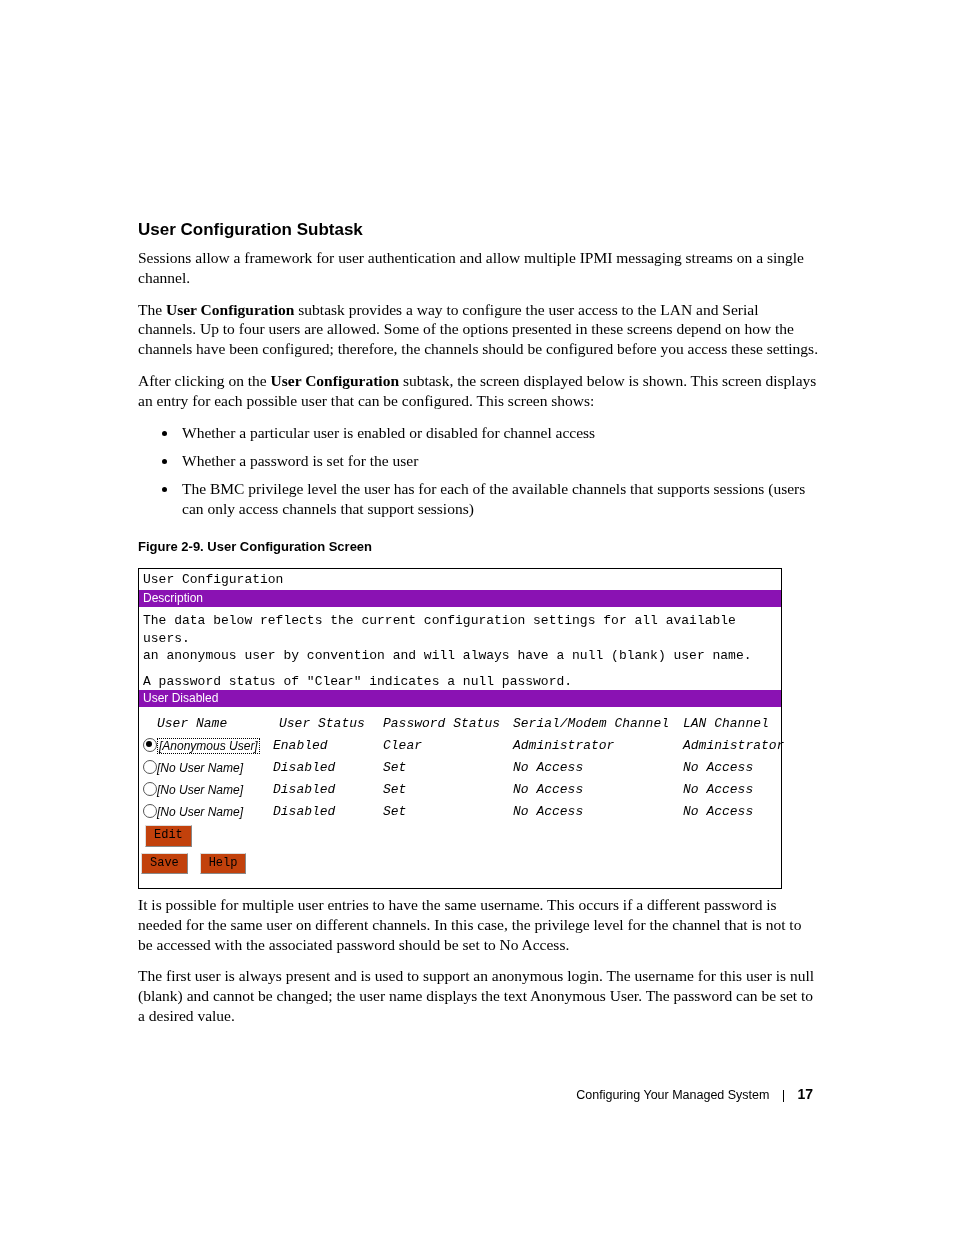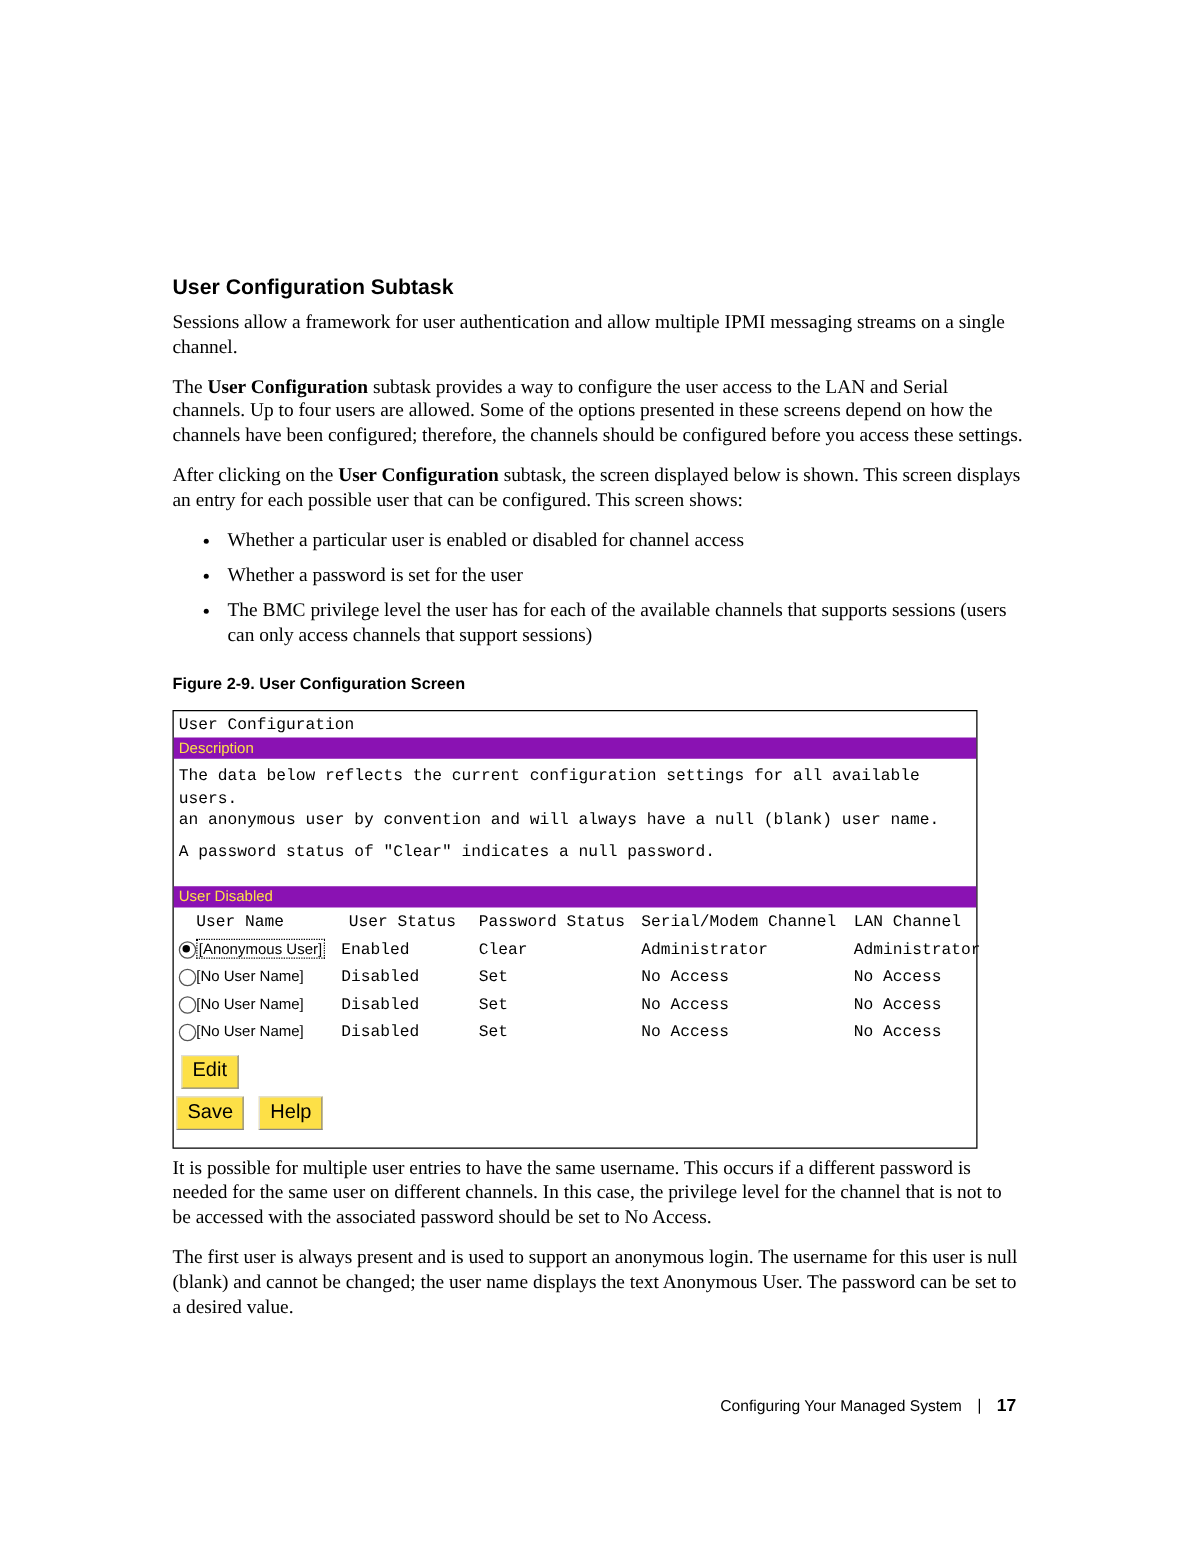--- a/index.html
+++ b/index.html
@@ -54,64 +54,65 @@
     line-height: 1.35;
     margin-bottom: 6px;
   }
   .ss-title {
     font-family: "Courier New", monospace;
     font-size: 13px;
     padding: 2px 4px 1px 4px;
   }
   .ss-bar {
     background: #8a12b3;
-    color: #fde047;
+    color: #ffffff;
     font-family: Arial, Helvetica, sans-serif;
     font-size: 12px;
     padding: 0px 4px 1px 4px;
   }
   .ss-desc {
     font-family: "Courier New", monospace;
     font-size: 13px;
-    padding: 5px 4px 19px 4px;
+    padding: 5px 4px 0 4px;
     white-space: normal;
   }
   .ss-desc .line { margin-bottom: 0; }
   .ss-desc .gap { margin-top: 8px; }
   .user-table {
     font-family: "Courier New", monospace;
     font-size: 13px;
     padding: 3px 4px 2px 4px;
   }
   .user-row {
     display: flex;
-    align-items: flex-start;
+    align-items: flex-end;
     height: 22px;
+    font-style: italic;
   }
   .col-radio { width: 14px; flex: 0 0 14px; }
   .col-name  { width: 116px; flex: 0 0 116px; font-family: Arial, Helvetica, sans-serif; font-size:12px;}
   .col-name.mono { font-family: "Courier New", monospace; font-size:13px;}
   .col-status{ width: 110px; flex:0 0 110px;}
   .col-pw    { width: 130px; flex:0 0 130px;}
   .col-sm    { width: 170px; flex:0 0 170px;}
   .col-lan   { width: 110px; flex:0 0 110px;}
   .user-header .col-name,
   .user-header div { font-family:"Courier New", monospace; font-size:13px; }
   .radio {
     width: 12px; height: 12px; border: 1px solid #555; border-radius: 50%;
     display: inline-block; vertical-align: middle; position:relative; background:#fff;
   }
   .radio.selected::after {
     content:""; position:absolute; top:2px; left:2px; width:6px; height:6px; border-radius:50%; background:#000;
   }
   .dotted-box { border:1px dotted #000; padding:0 1px; }
   .btn {
-    font-family: Liberation Sans, sans-serif;
-    font-size: 16px;
-    background: #fde047;
+    font-family: Liberation Mono, monospace;
+    font-size: 12px;
+    background: #c2410c;
     border: 1px solid #888;
     border-top-color:#ddd; border-left-color:#ddd;
     padding: 1px 8px 2px 8px;
     display:inline-block;
     cursor:pointer;
   }
   .edit-wrap { padding: 3px 4px 2px 6px; }
   .center-btns { padding: 4px 0 14px 0; }
   .center-btns .btn { margin: 0 2px; }
   

